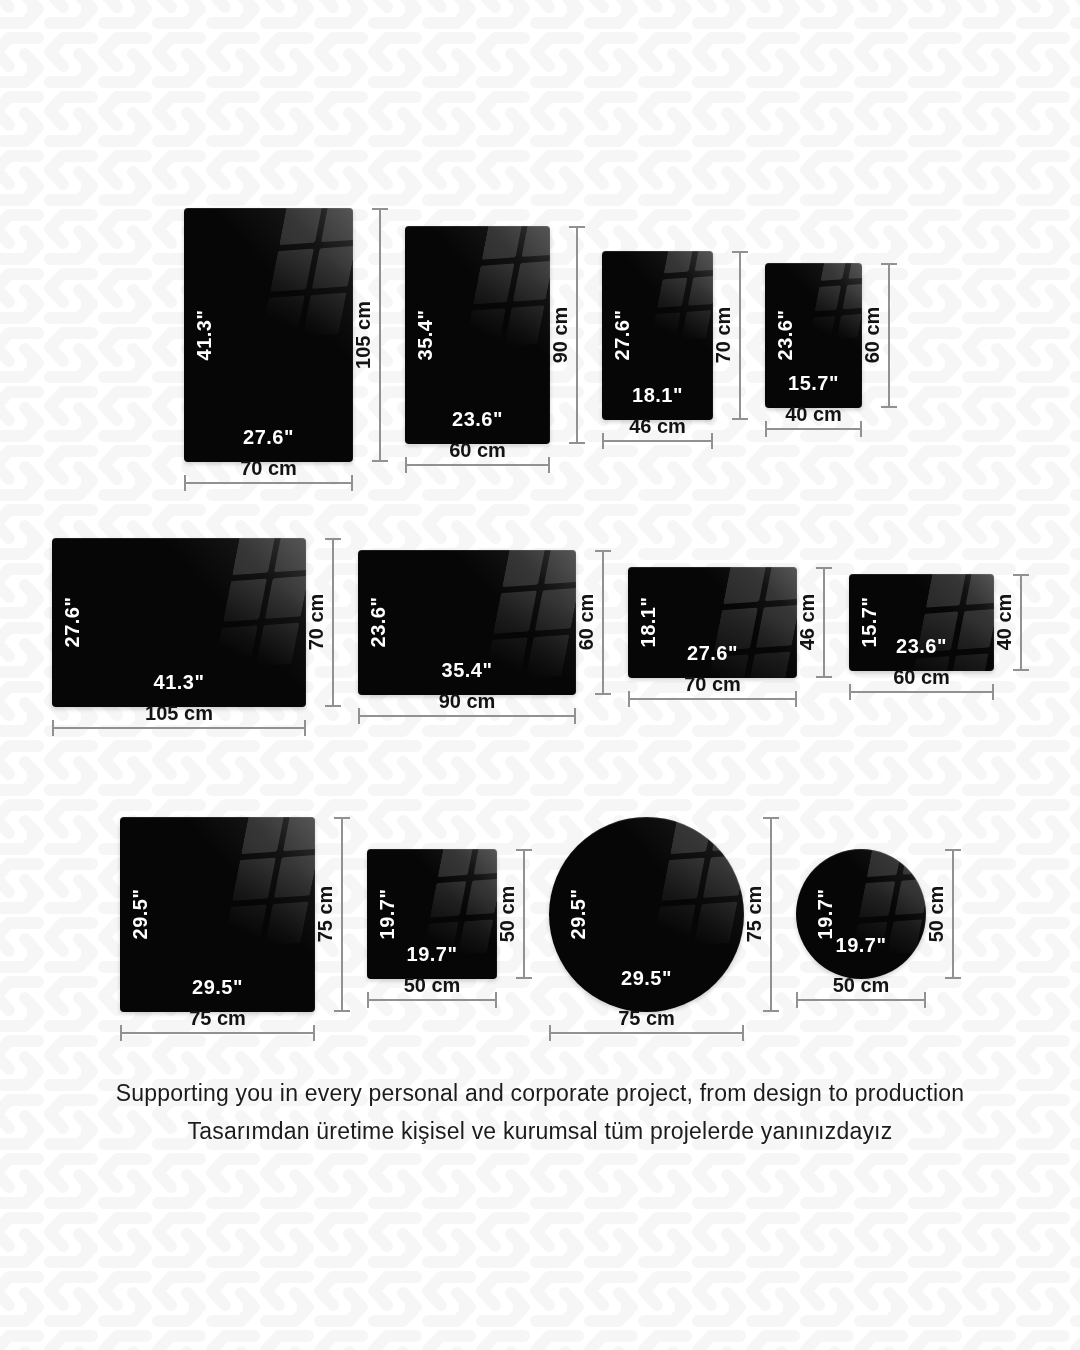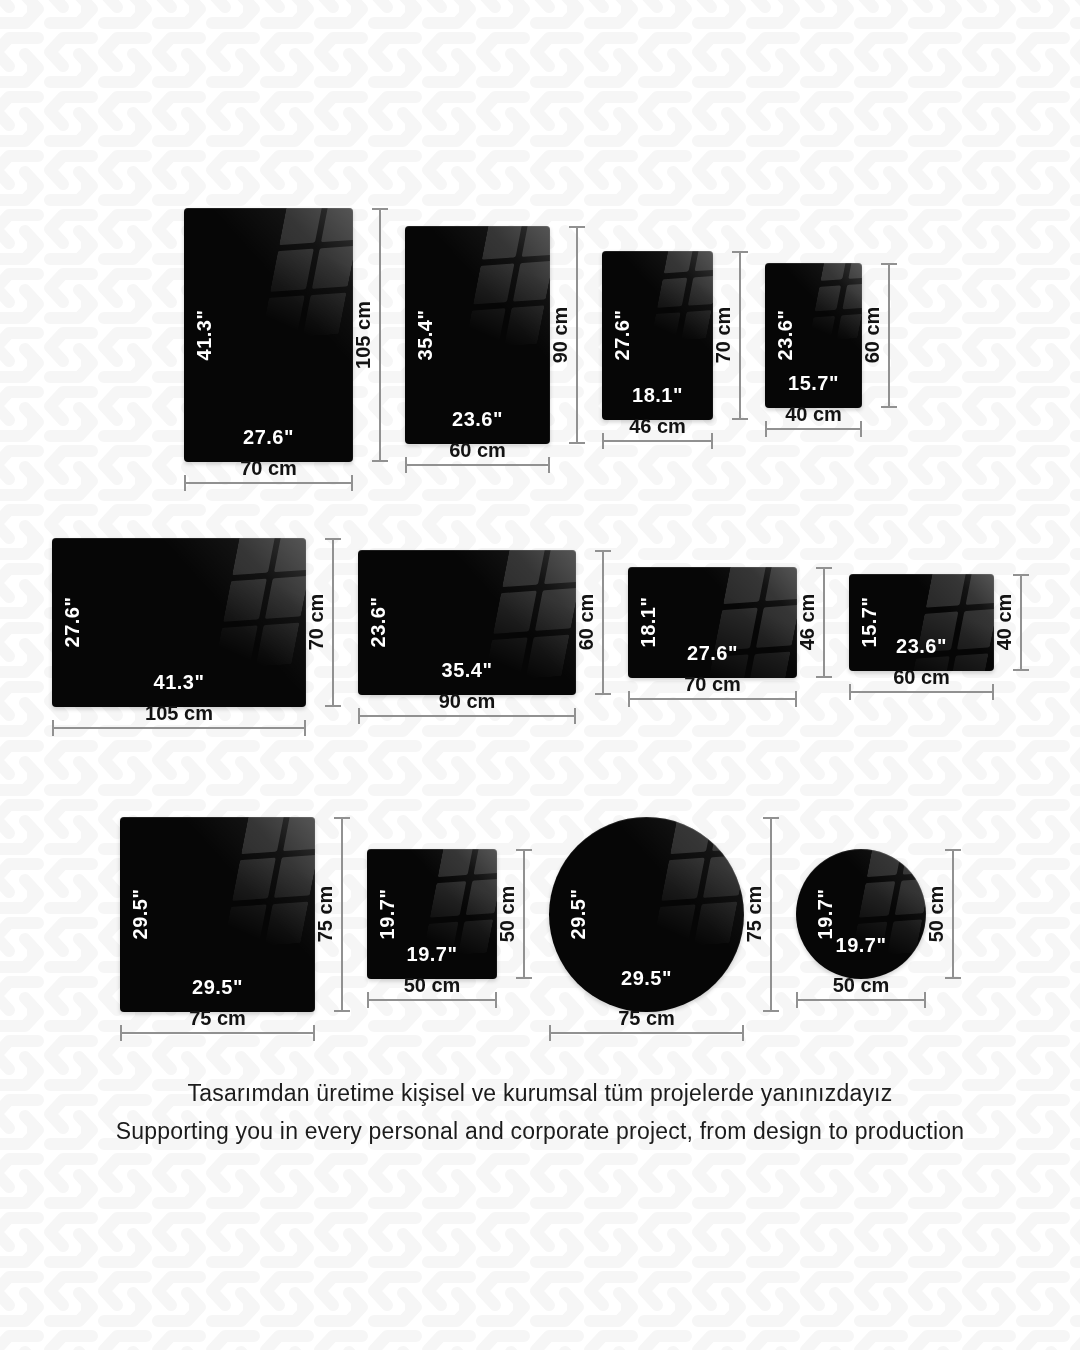--- a/index.html
+++ b/index.html
@@ -442,15 +442,15 @@
         <div class="hbrk" style="width: 130px;">
           <span class="brk-lbl hbrk-lbl">50 cm</span>
           <i class="hline"></i>
         </div>
         <i class="bspacer"></i>
       </div>
     </div>
   </div>
 
 <div class="footer">
+  <div>Supporting you in every personal and corporate project, from design to production</div>
   <div>Tasarımdan üretime kişisel ve kurumsal tüm projelerde yanınızdayız</div>
-  <div>Supporting you in every personal and corporate project, from design to production</div>
 </div>
 
 </body></html>

